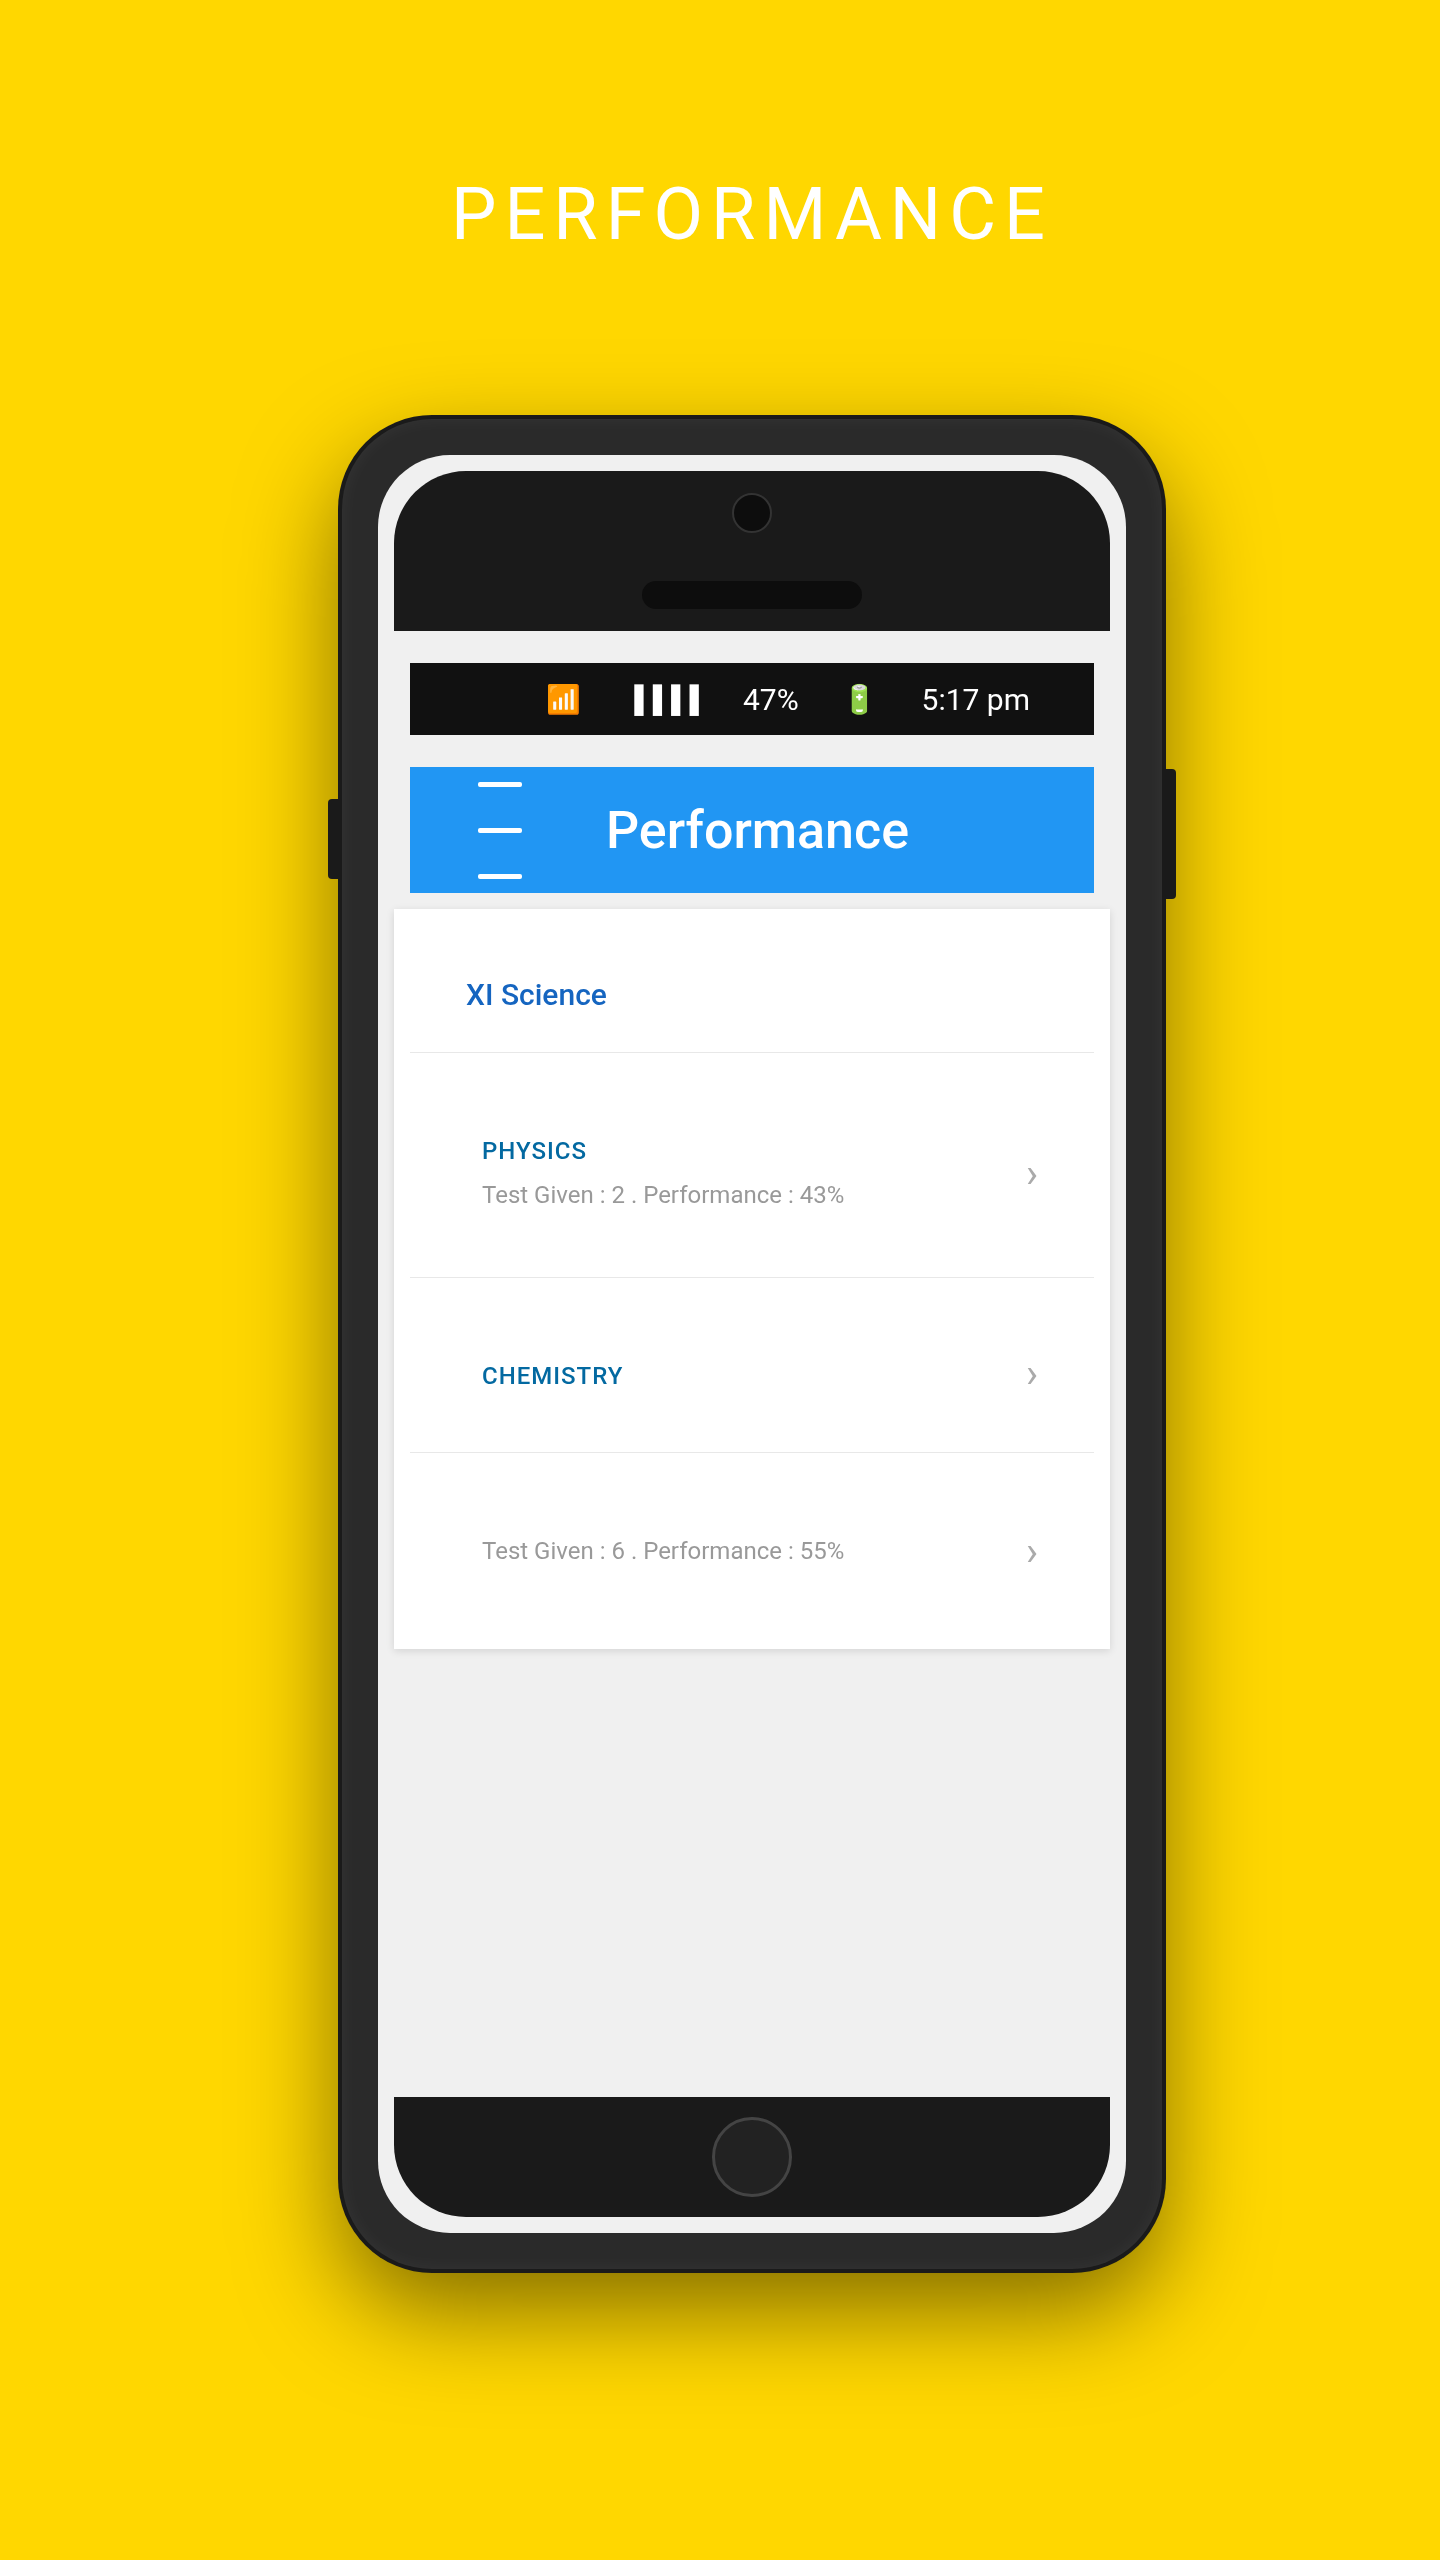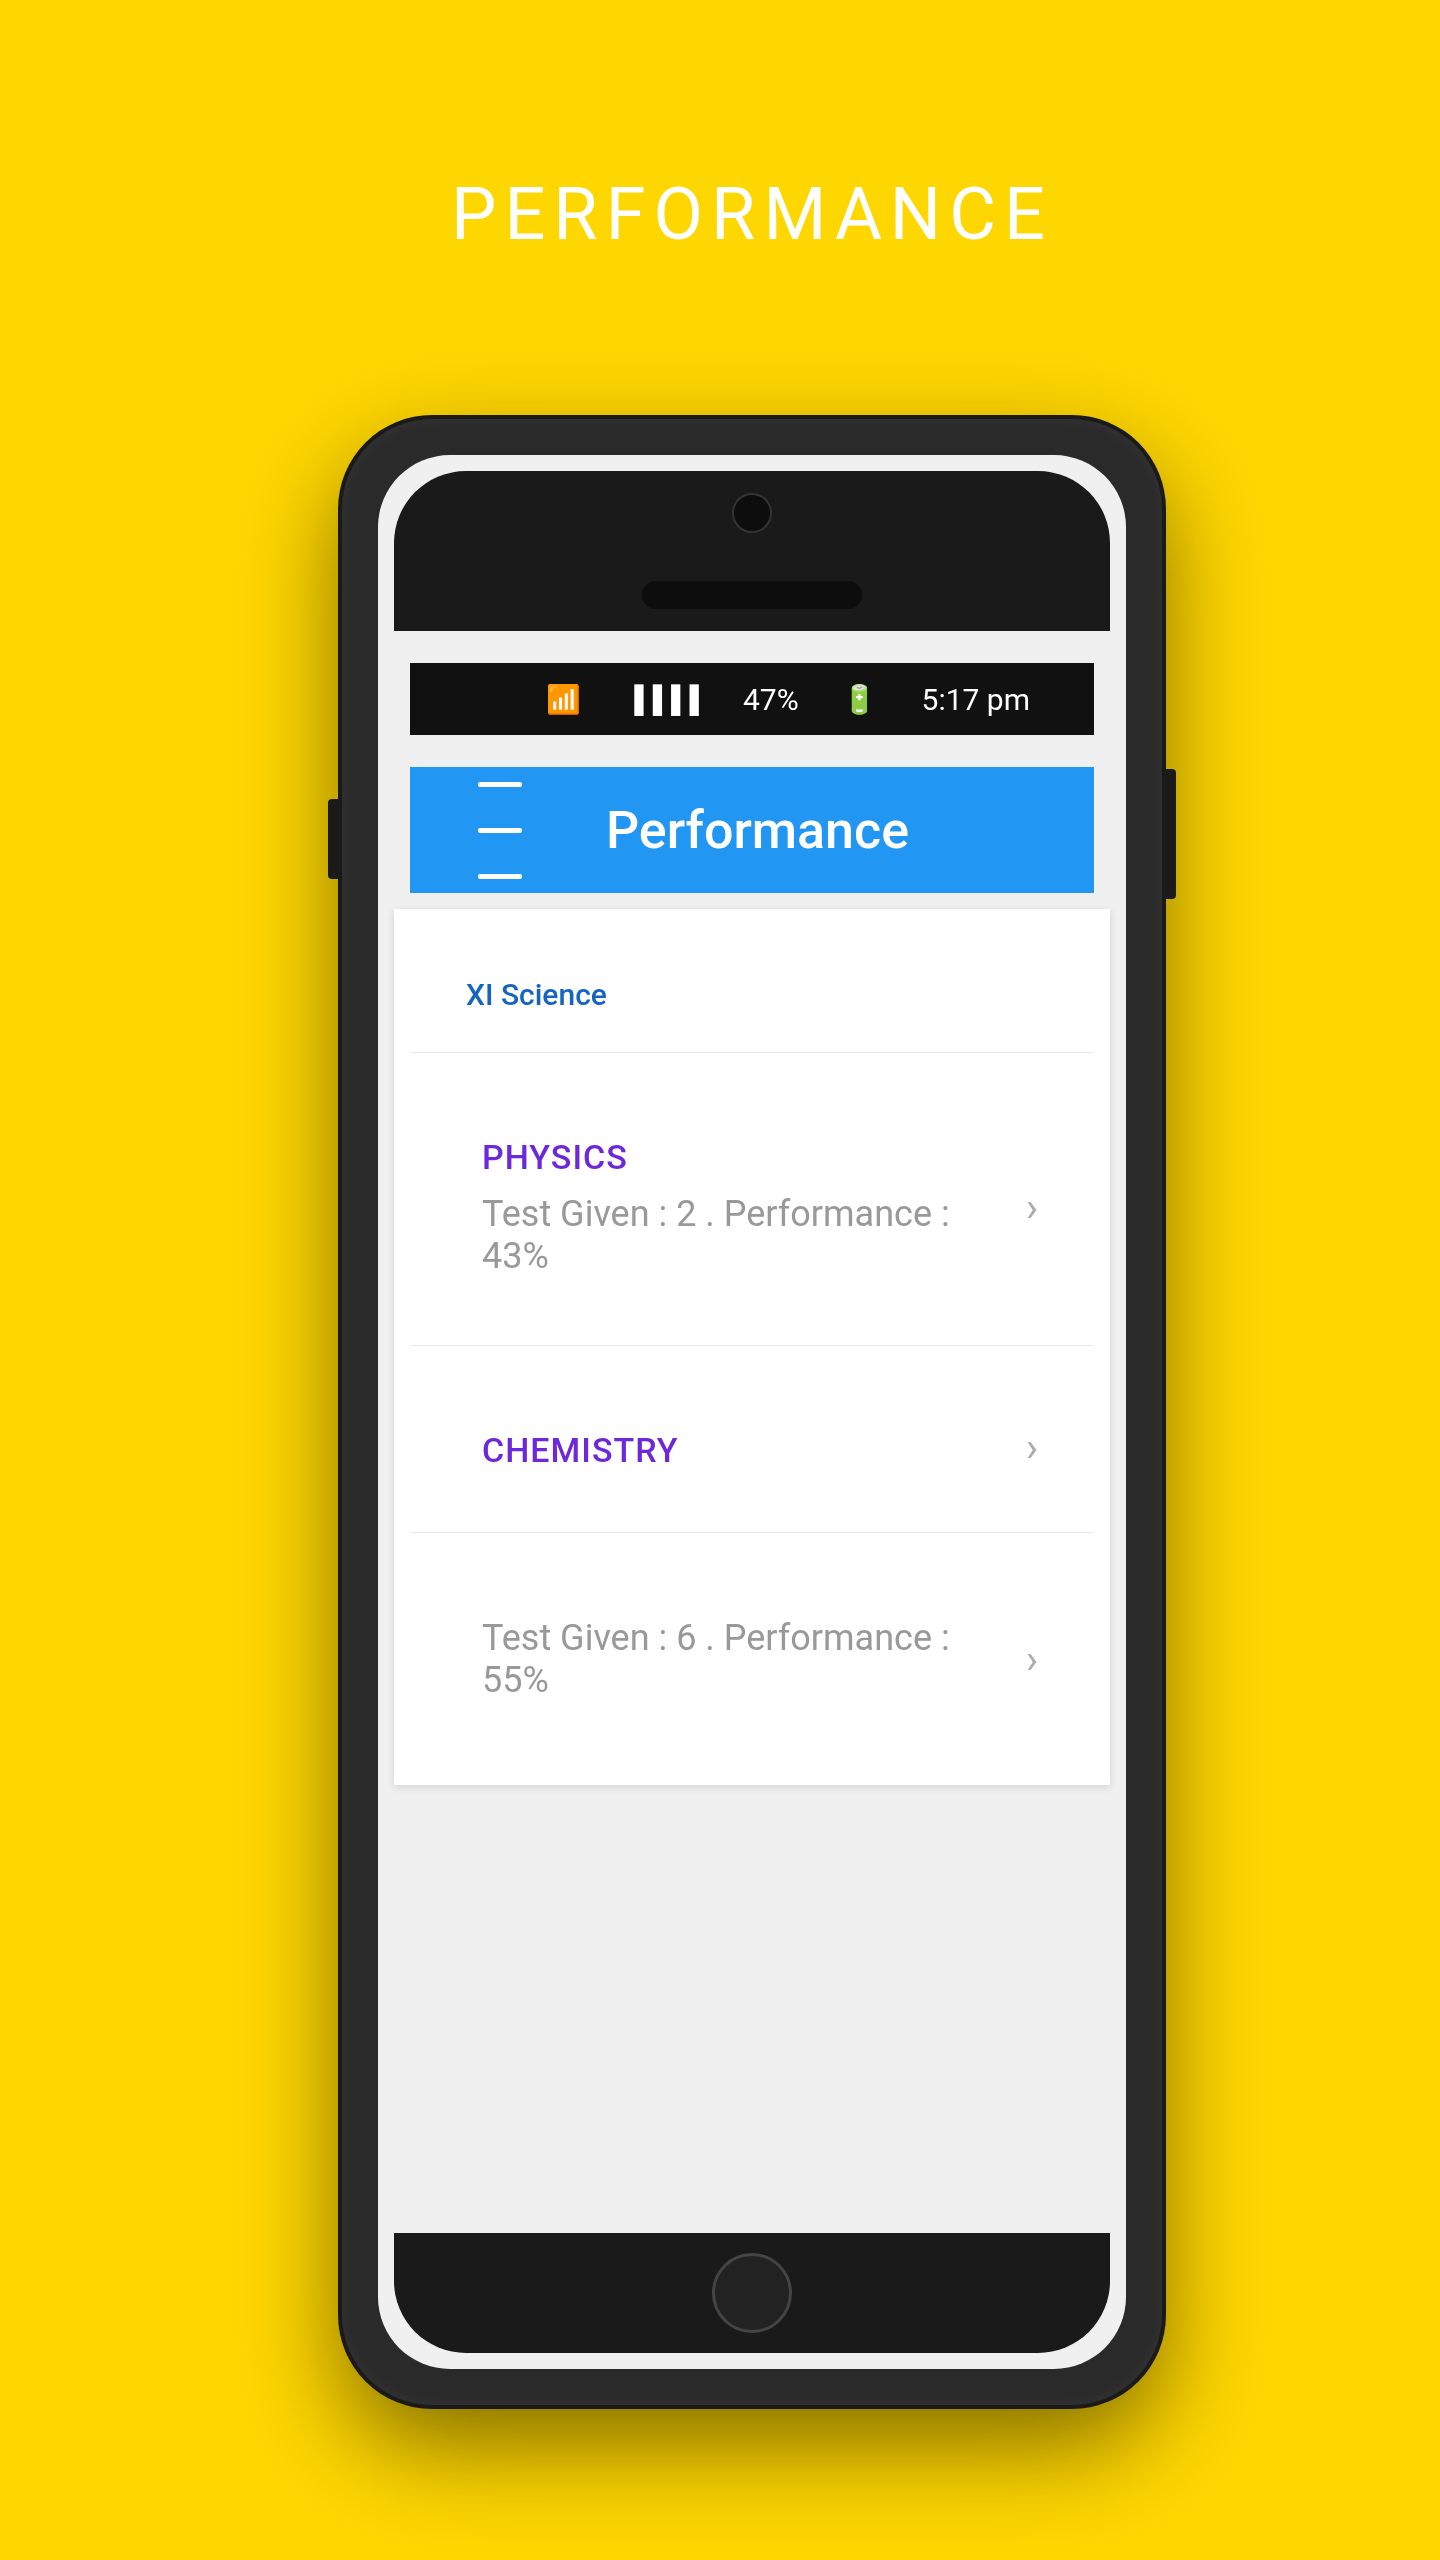--- a/index.html
+++ b/index.html
@@ -190,30 +190,30 @@
 
     .list-item:last-child {
       border-bottom: none;
     }
 
     .item-content {
       flex: 1;
     }
 
     .item-title {
-      color: #6d28d9;
-      font-size: 34px;
+      color: #0369a1;
+      font-size: 24px;
       font-weight: 500;
       letter-spacing: 1px;
       margin-bottom: 10px;
     }
 
     .item-subtitle {
       color: #999;
-      font-size: 36px;
+      font-size: 24px;
     }
 
     .chevron-right {
       color: #aaa;
       font-size: 40px;
       margin-left: 20px;
     }
 
     
     .phone-bezel-bottom {

